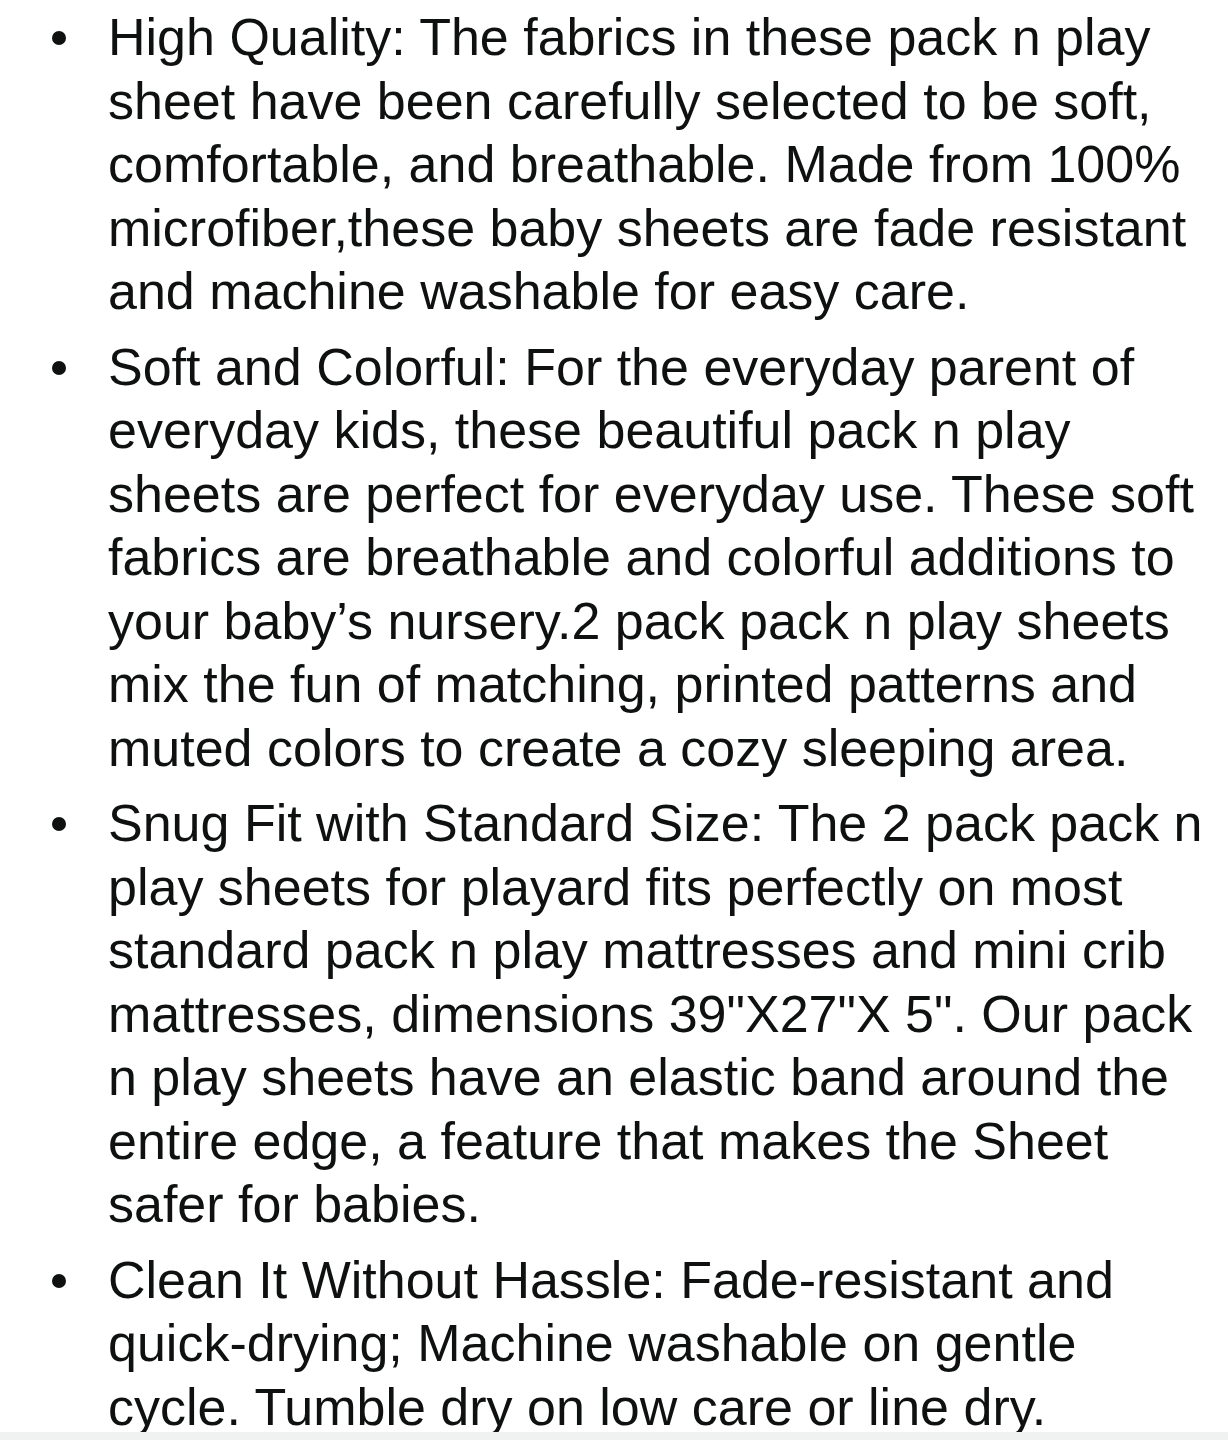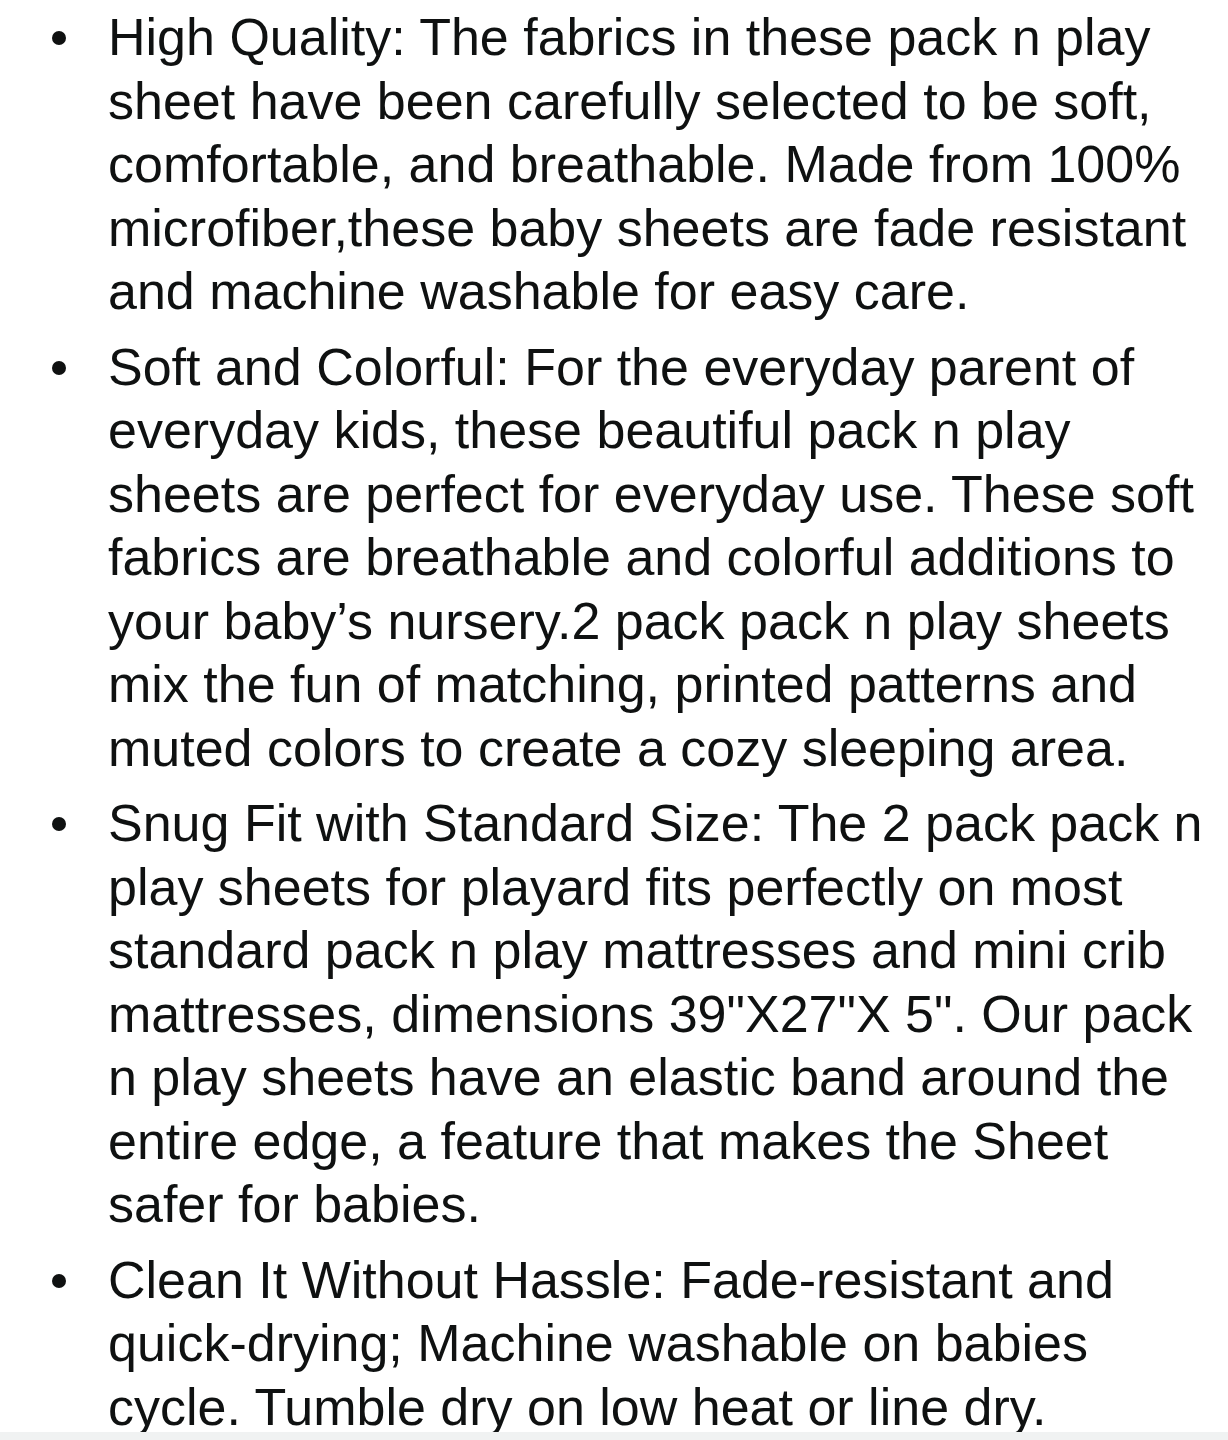--- a/index.html
+++ b/index.html
@@ -69,19 +69,19 @@
     <li>
       <span class="bullet-dot"></span>
       <span>Soft and Colorful: For the everyday parent of everyday kids, these beautiful pack n play sheets are perfect for everyday use. These soft fabrics are breathable and colorful additions to your baby’s nursery.2 pack pack n play sheets mix the fun of matching, printed patterns and muted colors to create a cozy sleeping area.</span>
     </li>
     <li>
       <span class="bullet-dot"></span>
       <span>Snug Fit with Standard Size: The 2 pack pack n play sheets for playard fits perfectly on most standard pack n play mattresses and mini crib mattresses, dimensions 39"X27"X 5". Our pack n play sheets have an elastic band around the entire edge, a feature that makes the Sheet safer for babies.</span>
     </li>
     <li>
       <span class="bullet-dot"></span>
-      <span>Clean It Without Hassle: Fade-resistant and quick-drying; Machine washable on babies cycle. Tumble dry on low heat or line dry.</span>
+      <span>Clean It Without Hassle: Fade-resistant and quick-drying; Machine washable on gentle cycle. Tumble dry on low care or line dry.</span>
     </li>
   </ul>
 
   <div class="bottom-divider"></div>
 
 </div>
 
 </body></html>

